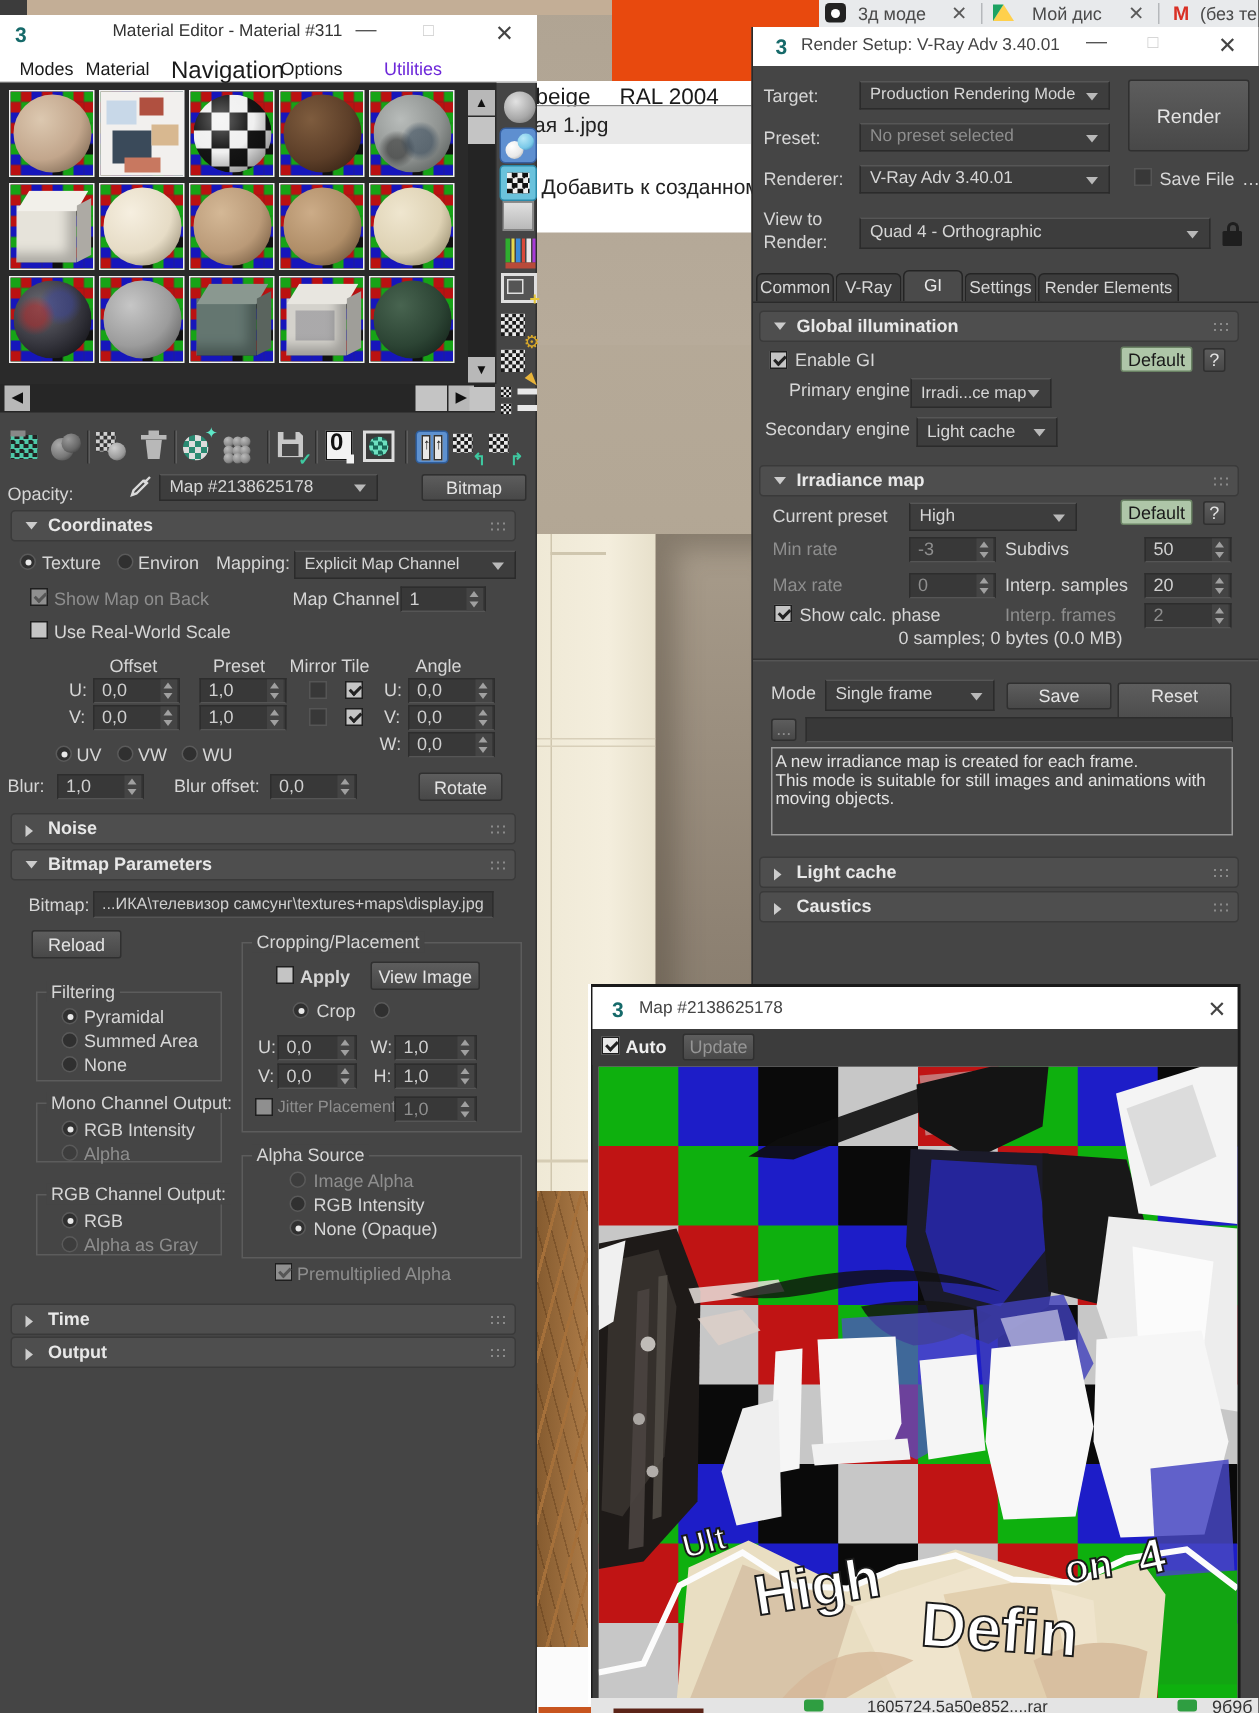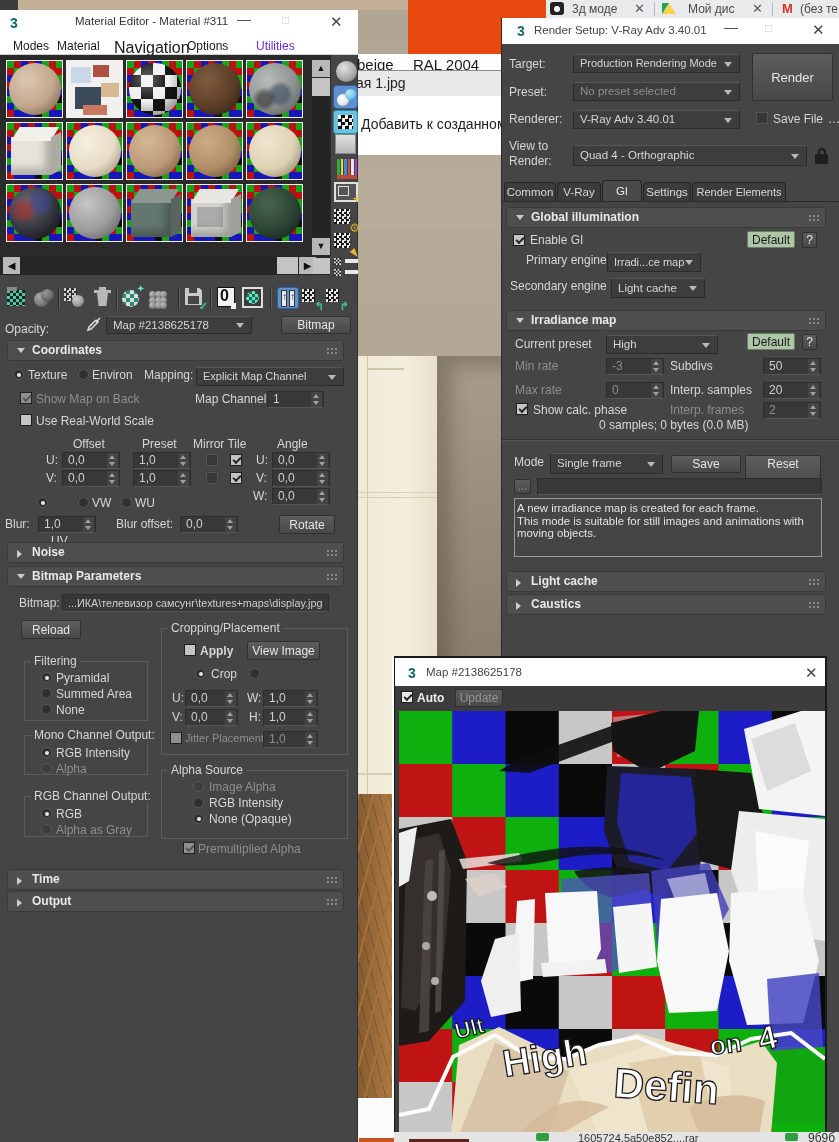--- a/index.html
+++ b/index.html
@@ -671,21 +671,21 @@
   <span class="lbl" style="left:46px; top:461px;">V:</span>
   <div class="fld" style="left:62px; top:460px; width:58px; height:17px;">0,0<span class="spin"></span></div>
   <div class="fld" style="left:133px; top:460px; width:58px; height:17px;">1,0<span class="spin"></span></div>
   <div class="chk dark" style="left:206px; top:462px;"></div>
   <div class="chk on" style="left:230px; top:462px;"></div>
   <span class="lbl" style="left:256px; top:461px;">V:</span>
   <div class="fld" style="left:272px; top:460px; width:58px; height:17px;">0,0<span class="spin"></span></div>
   <span class="lbl" style="left:253px; top:479px;">W:</span>
   <div class="fld" style="left:272px; top:478px; width:58px; height:17px;">0,0<span class="spin"></span></div>
   <div class="radio on" style="left:37px; top:487px;"></div>
-  <span class="lbl" style="left:51px; top:486px;margin-top:38px;">UV</span>
+  <span class="lbl" style="left:51px; top:486px;">UV</span>
   <div class="radio" style="left:78px; top:487px;"></div>
   <span class="lbl" style="left:92px; top:486px;">VW</span>
   <div class="radio" style="left:121px; top:487px;"></div>
   <span class="lbl" style="left:135px; top:486px;">WU</span>
   <span class="lbl" style="left:5px; top:507px;">Blur:</span>
   <div class="fld" style="left:38px; top:506px; width:58px; height:17px;">1,0<span class="spin"></span></div>
   <span class="lbl" style="left:116px; top:507px;">Blur offset:</span>
   <div class="fld" style="left:180px; top:506px; width:58px; height:17px;">0,0<span class="spin"></span></div>
   <div class="btn" style="left:279px; top:505px; width:56px; height:19px; line-height:18px;">Rotate</div>
 

